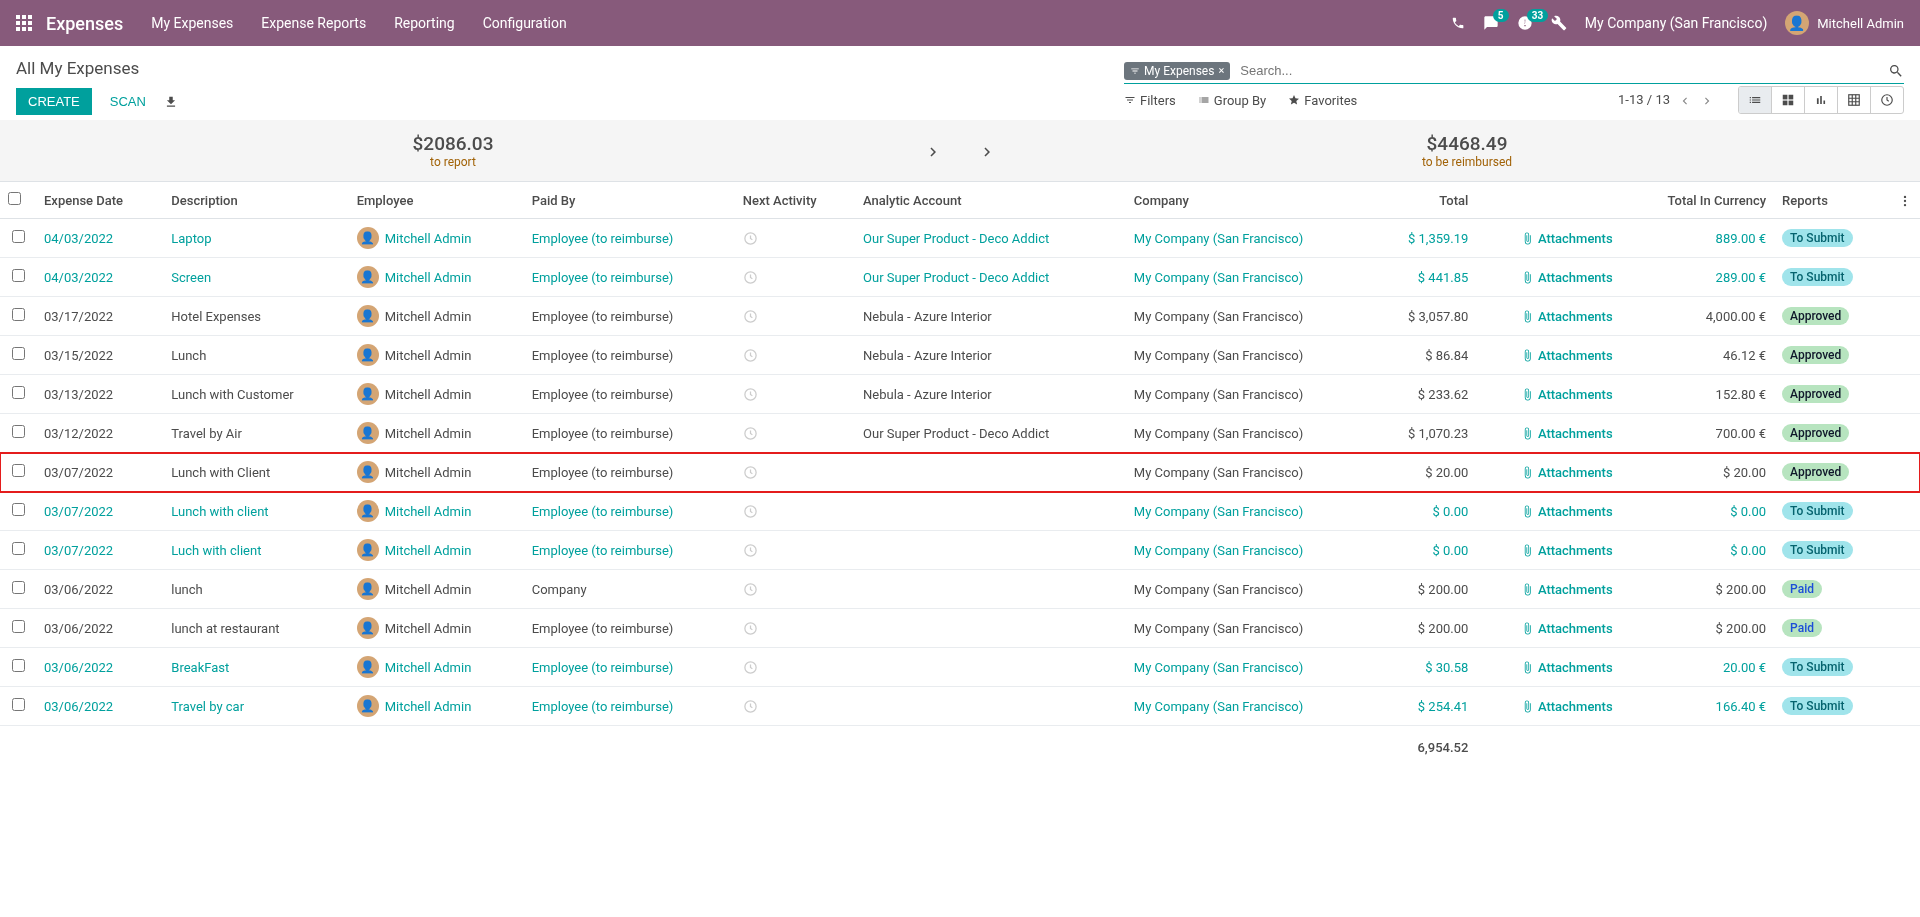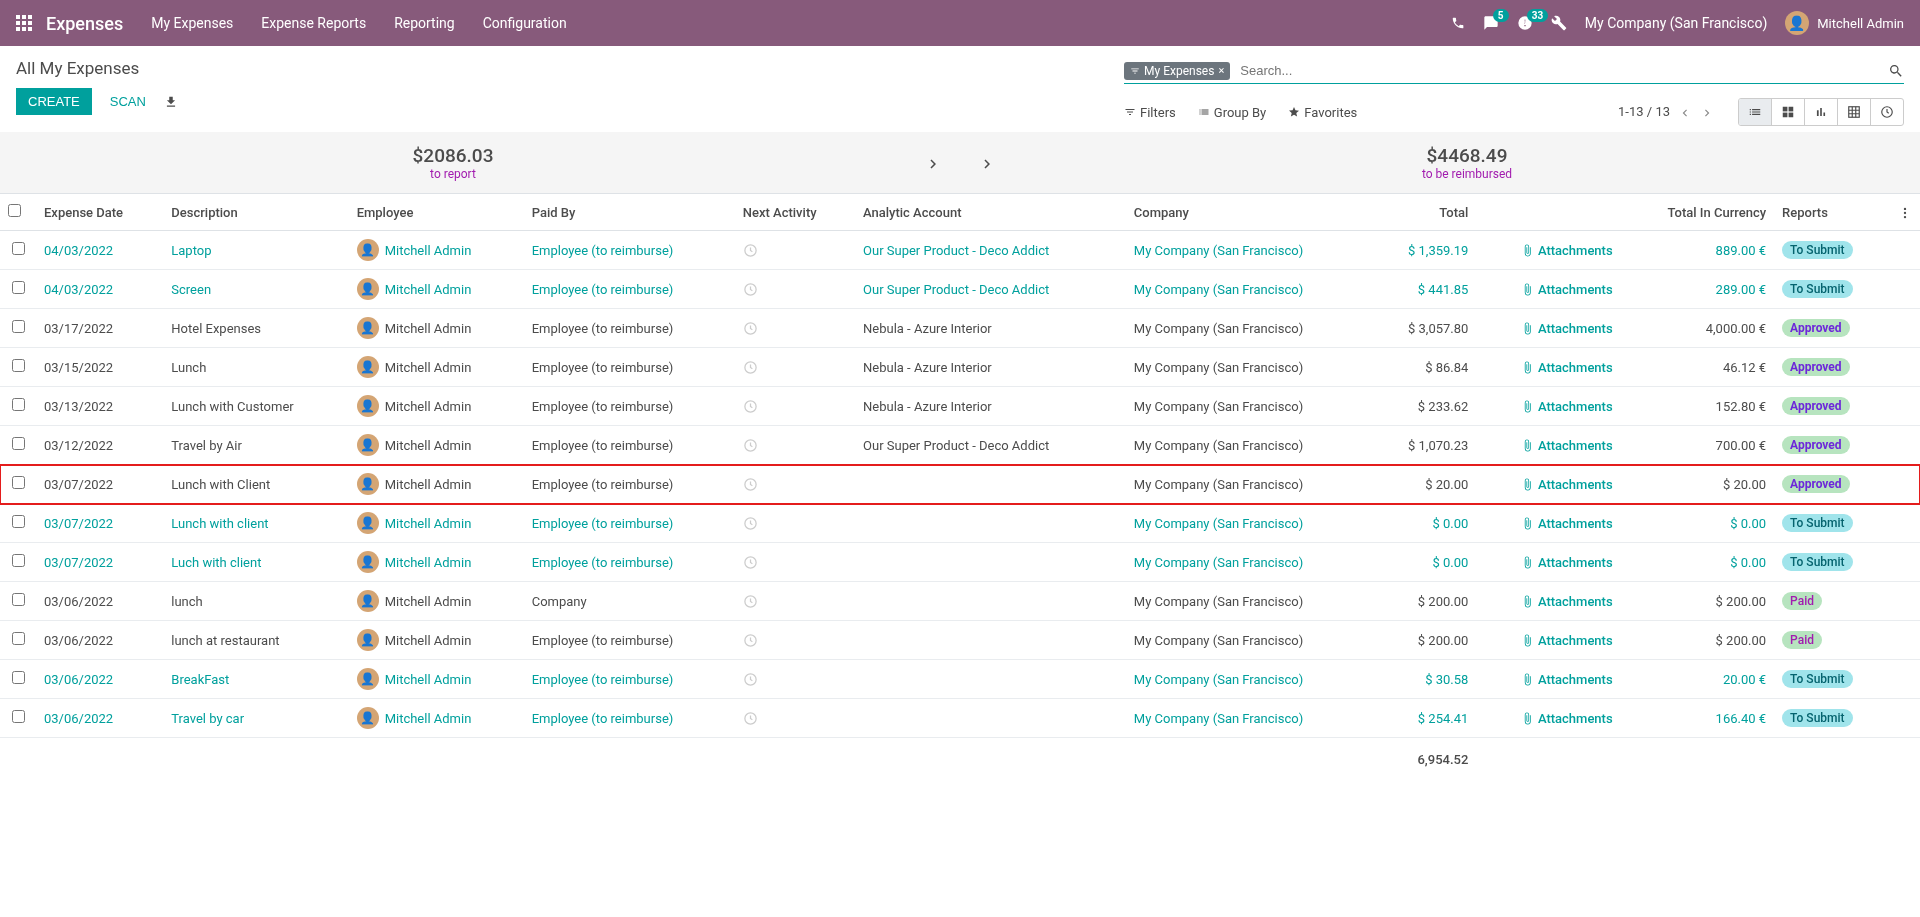--- a/index.html
+++ b/index.html
@@ -25,58 +25,58 @@
     .btn-scan { background: none; border: none; color: #00A09D; font-size: 13px; font-weight: 500; cursor: pointer; }
     .btn-download { color: #4c4c4c; cursor: pointer; }
     
     .control-right { flex: 1; max-width: 780px; }
     .search-bar { display: flex; align-items: center; border-bottom: 1px solid #00A09D; padding: 3px 0; }
     .search-tag { background: #6c757d; color: #fff; font-size: 12px; padding: 2px 6px; border-radius: 3px; display: flex; align-items: center; gap: 4px; margin-right: 6px; }
     .search-tag .tag-x { cursor: pointer; font-size: 11px; }
     .search-input { flex: 1; border: none; outline: none; font-size: 13px; color: #666; padding: 2px 4px; }
     .search-icon-right { color: #4c4c4c; cursor: pointer; }
     
-    .cp-bottom { display: flex; justify-content: space-between; align-items: center; margin-top: 14px; padding-bottom: 6px; }
+    .cp-bottom { display: flex; justify-content: space-between; align-items: center; margin-top: 2px; padding-bottom: 6px; }
     .cp-filters { display: flex; gap: 22px; }
     .cp-filter-item { color: #4c4c4c; cursor: pointer; font-size: 13px; display: flex; align-items: center; gap: 4px; }
     .cp-views { display: flex; align-items: center; gap: 12px; }
     .pager { color: #4c4c4c; font-size: 13px; display: flex; align-items: flex-start; gap: 8px; margin-right: 12px; }
     .pager-arrow { cursor: pointer; color: #666; }
     .view-switcher { display: flex; border: 1px solid #ccc; border-radius: 3px; overflow: hidden; }
     .view-btn { padding: 6px 9px; cursor: pointer; color: #4c4c4c; display: flex; align-items: center; }
     .view-btn.active { background: #e9ecef; }
     .view-btn + .view-btn { border-left: 1px solid #ccc; }
     
     .summary-bar { background: #f5f5f5; border-bottom: 1px solid #dee2e6; display: flex; align-items: center; padding: 12px 0; }
     .summary-col { flex: 1; text-align: center; }
     .summary-arrow { font-size: 22px; color: #4c4c4c; padding: 0 18px; }
     .summary-amount { font-size: 19px; font-weight: 500; color: #4c4c4c; }
-    .summary-label { font-size: 12px; color: #a21caf; }
+    .summary-label { font-size: 12px; color: #a16207; }
     
     .expense-table { width: 100%; border-collapse: collapse; }
     .expense-table th { text-align: left; padding: 10px 8px; font-weight: 500; font-size: 13px; color: #4c4c4c; border-bottom: 1px solid #dee2e6; }
     .expense-table th.right { text-align: right; }
     .expense-table td { padding: 8px 8px; border-bottom: 1px solid #e9ecef; font-size: 13px; vertical-align: middle; }
     .expense-table td.right { text-align: right; }
     .checkbox-col { width: 36px; text-align: center; }
     .checkbox-col input { cursor: pointer; }
     
     .link { color: #00A09D; cursor: pointer; }
     .emp-cell { display: flex; align-items: center; gap: 6px; }
     .emp-avatar { width: 22px; height: 22px; border-radius: 50%; background: #d4a574; display: inline-flex; align-items: center; justify-content: center; overflow: hidden; flex-shrink: 0; }
     .emp-avatar::after { content: '👤'; font-size: 12px; }
     
     .activity-icon { color: #ccc; }
     
     .attach-cell { display: flex; align-items: center; gap: 4px; color: #00A09D; font-weight: 500; cursor: pointer; justify-content: flex-end; }
     
     .status-badge { display: inline-block; padding: 2px 8px; border-radius: 10px; font-size: 12px; font-weight: 500; }
     .status-submit { background: #a0e4eb; color: #05636e; }
-    .status-approved { background: #b7e4bf; color: #6d28d9; font-weight: bold; }
-    .status-paid { background: #b7e4bf; color: #a21caf; }
+    .status-approved { background: #b7e4bf; color: #0f172a; }
+    .status-paid { background: #b7e4bf; color: #1d4ed8; }
     
     tr.highlighted { outline: 2px solid #e41c1c; outline-offset: -1px; }
     
     .footer-row td { font-weight: 500; border-bottom: none; padding-top: 14px; }
     
     svg { display: inline-block; vertical-align: middle; }
     .opt-col { width: 24px; }
   </style>
 </head>
 <body>

